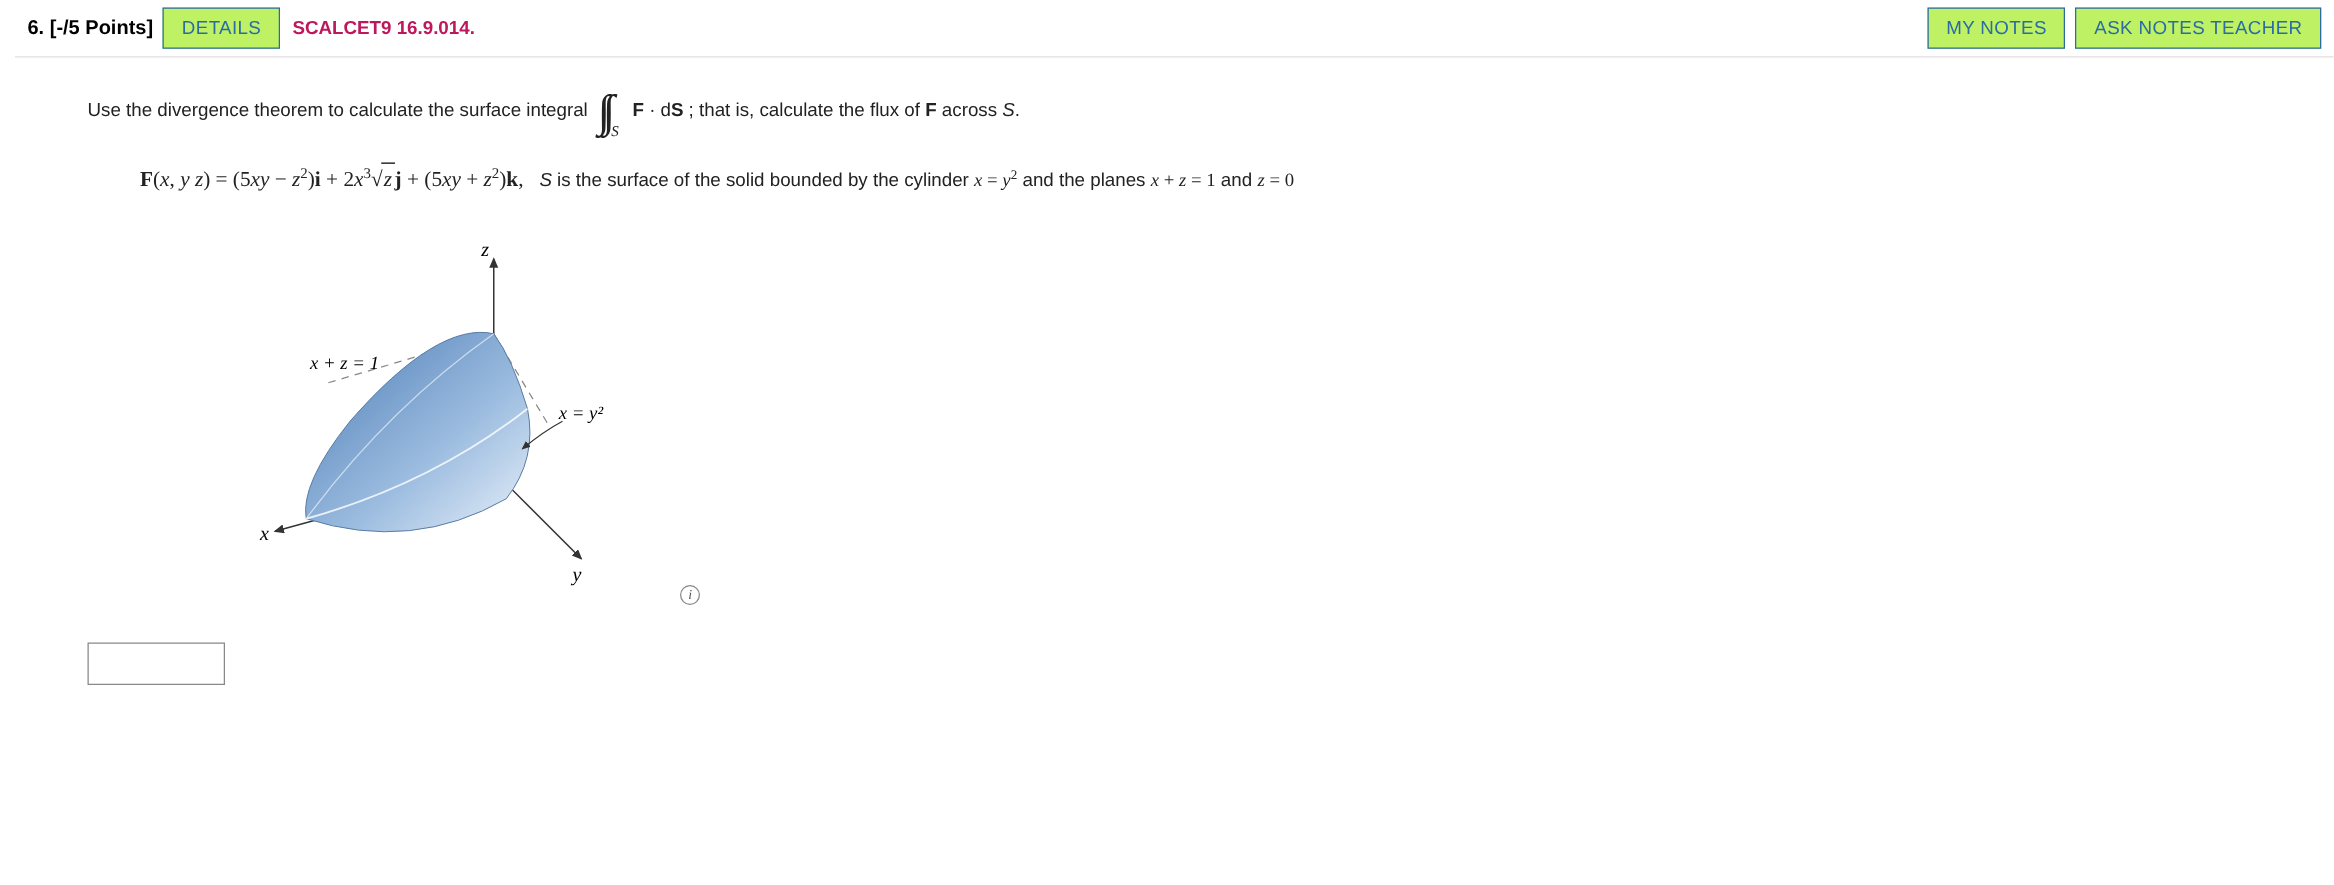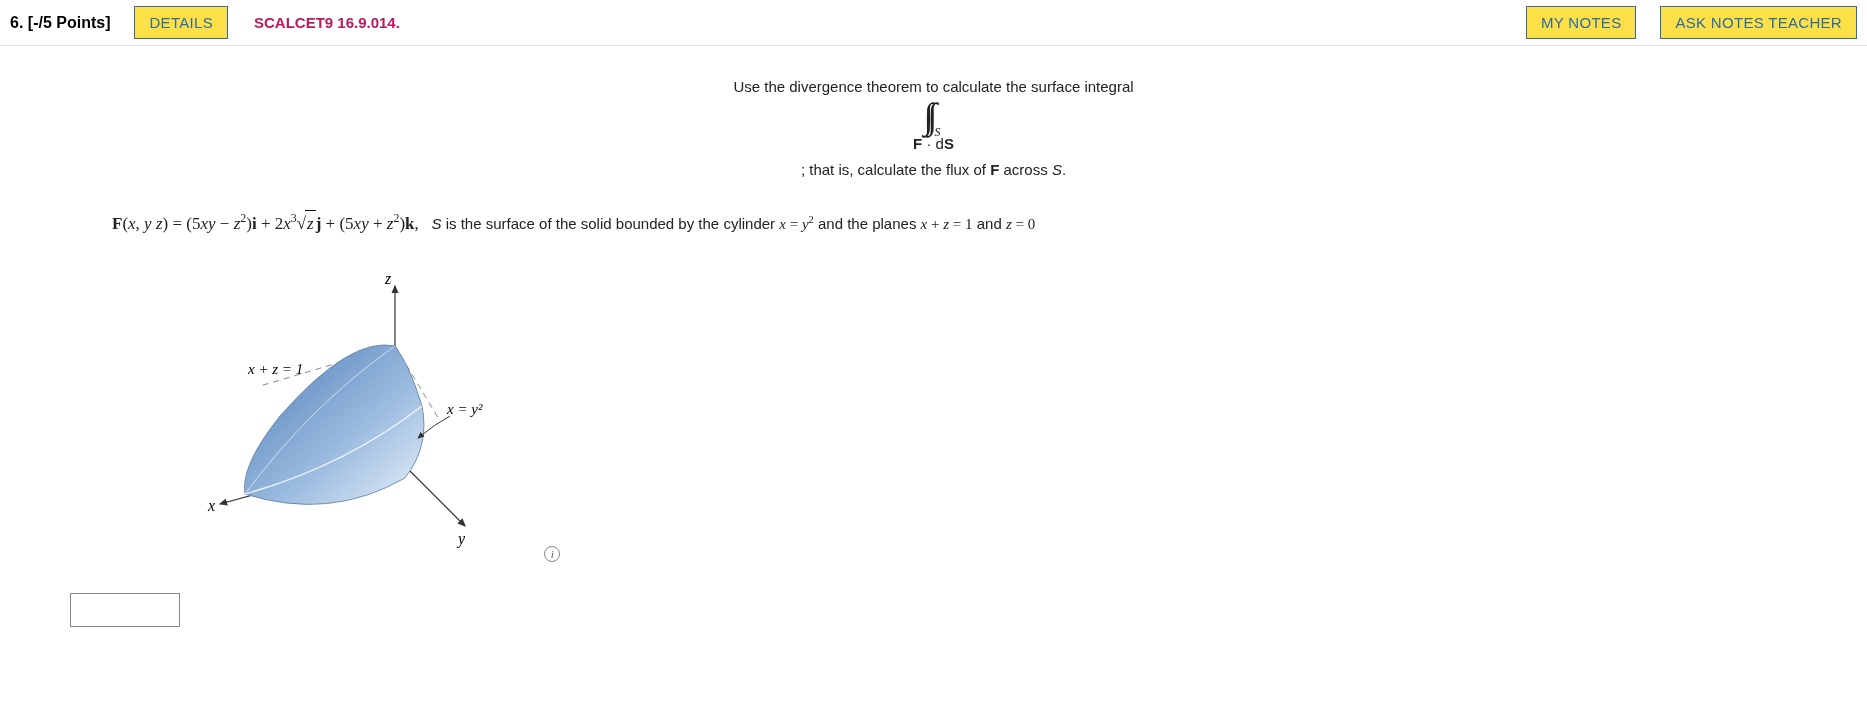--- a/index.html
+++ b/index.html
@@ -11,30 +11,31 @@
       font-family: Arial, Helvetica, sans-serif;
       font-size: 15px;
       background: #fff;
       color: #000;
     }
     .header-bar {
       display: flex;
       align-items: center;
       padding: 6px 10px;
       border-bottom: 1px solid #e0e0e0;
-      gap: 24px;
+      gap: 8px;
+      margin-left: 12px;
     }
     .points {
       font-weight: bold;
       font-size: 16px;
     }
     .btn-outline {
       border: 1px solid #2b6ca3;
       color: #2b6ca3;
-      background: #fde047;
+      background: #bef264;
       padding: 7px 14px;
       font-size: 15px;
       cursor: pointer;
       font-family: inherit;
       letter-spacing: 0.3px;
     }
     .problem-code {
       font-weight: bold;
       font-size: 15px;
       color: #be185d;
@@ -47,21 +48,20 @@
       padding: 30px 70px 20px 70px;
       line-height: 1.5;
       color: #222;
     }
     .prompt-line {
       display: flex;
       align-items: center;
       flex-wrap: wrap;
       gap: 4px;
       margin-bottom: 28px;
-      flex-direction: column;
     }
     .integral-box {
       display: inline-flex;
       align-items: flex-start;
       margin: 0 4px;
     }
     .int-sym {
       font-size: 36px;
       line-height: 26px;
       font-family: 'Times New Roman', serif;

